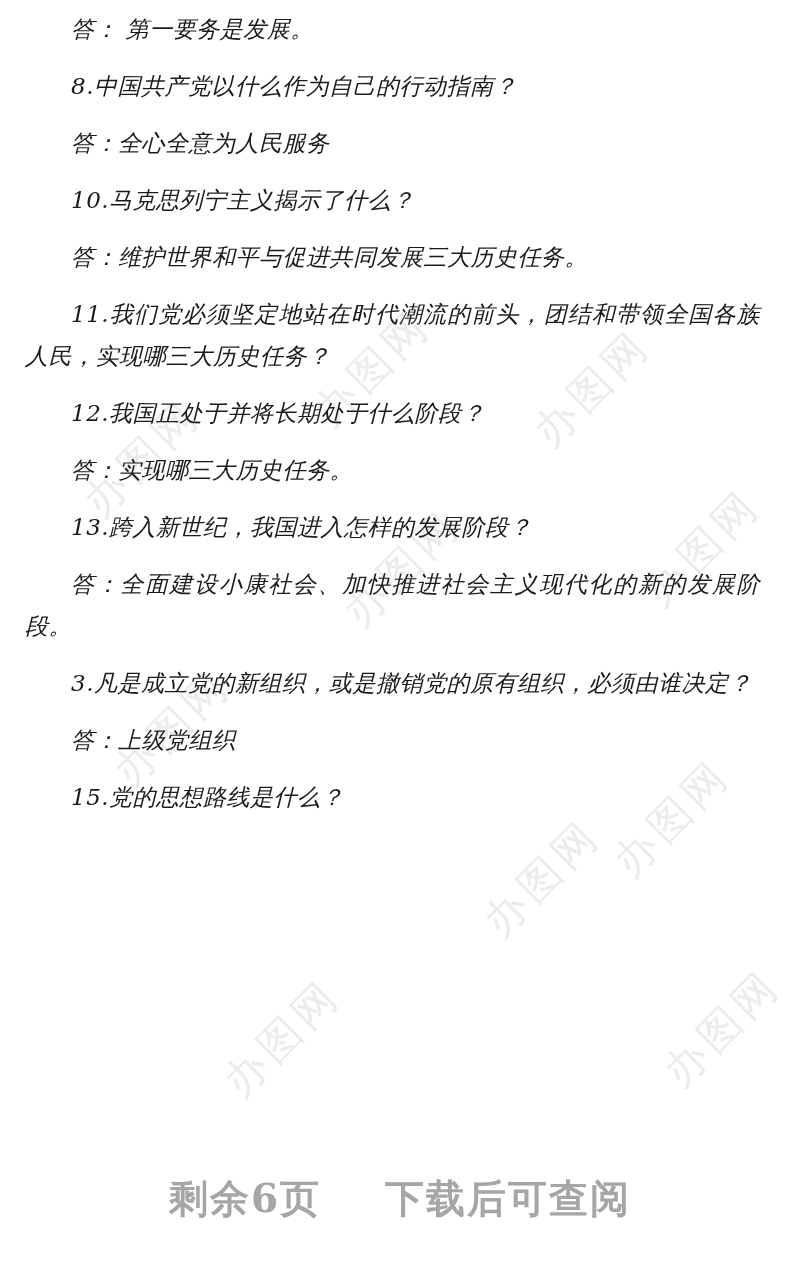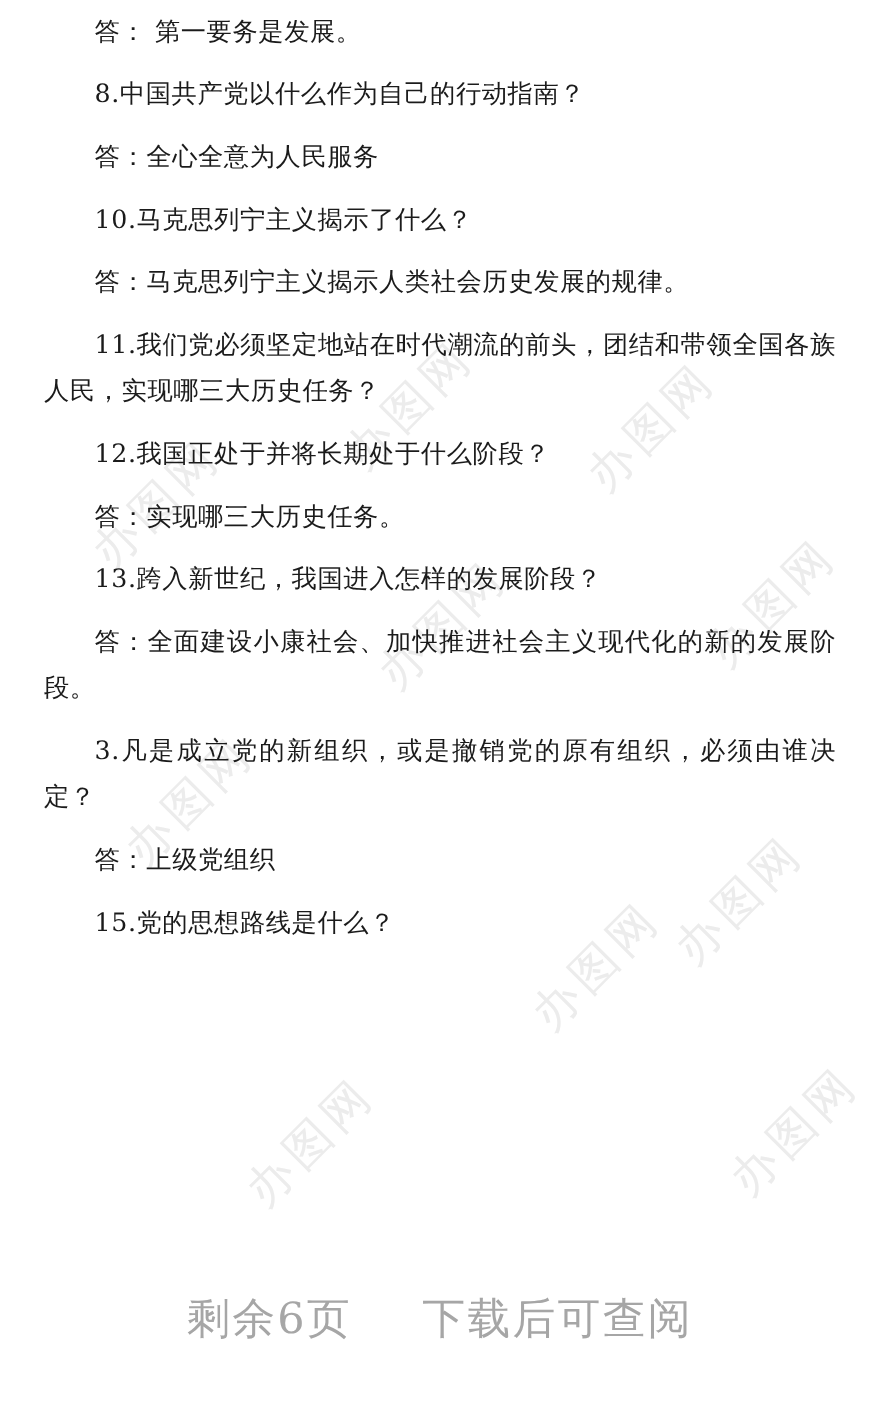--- a/index.html
+++ b/index.html
@@ -10,24 +10,25 @@
   body {
     position: relative;
     width: 800px;
     height: 1278px;
     overflow: hidden;
     font-family: "DejaVu Serif", serif;
     color: #1b1b1b;
   }
   .doc {
     position: absolute;
-    left: 40px;
+    left: 25px;
     right: 40px;
     top: 8px;
     z-index: 2;
+    font-style: italic;
   }
   .para {
     font-size: 23px;
     line-height: 42px;
     margin: 0 0 15px 0;
     text-indent: 2em;
     text-align: justify;
     letter-spacing: 0.5px;
     font-weight: 400;
   }
@@ -53,21 +54,21 @@
     right: 0;
     top: 1172px;
     display: flex;
     justify-content: center;
     align-items: center;
     gap: 64px;
     z-index: 2;
   }
   .banner span {
     font-size: 39px;
-    font-weight: normal;
+    font-weight: bold;
     letter-spacing: 2px;
     color: #a6a6a6;
     font-family: "DejaVu Serif", serif;
   }
 </style>
 </head>
 <body>
 
 <div class="watermark-layer">
   <div class="wm" style="left:300px; top:340px;">办图网</div>
@@ -80,21 +81,21 @@
   <div class="wm" style="left:470px; top:850px;">办图网</div>
   <div class="wm" style="left:210px; top:1010px;">办图网</div>
   <div class="wm" style="left:650px; top:1000px;">办图网</div>
 </div>
 
 <div class="doc">
     <p class="para">答： 第一要务是发展。</p>
     <p class="para">8.中国共产党以什么作为自己的行动指南？</p>
     <p class="para">答：全心全意为人民服务</p>
     <p class="para">10.马克思列宁主义揭示了什么？</p>
-    <p class="para">答：马克思列宁主义揭示人类社会历史发展的规律。</p>
+    <p class="para">答：维护世界和平与促进共同发展三大历史任务。</p>
     <p class="para">11.我们党必须坚定地站在时代潮流的前头，团结和带领全国各族人民，实现哪三大历史任务？</p>
     <p class="para">12.我国正处于并将长期处于什么阶段？</p>
     <p class="para">答：实现哪三大历史任务。</p>
     <p class="para">13.跨入新世纪，我国进入怎样的发展阶段？</p>
     <p class="para">答：全面建设小康社会、加快推进社会主义现代化的新的发展阶段。</p>
     <p class="para">3.凡是成立党的新组织，或是撤销党的原有组织，必须由谁决定？</p>
     <p class="para">答：上级党组织</p>
     <p class="para">15.党的思想路线是什么？</p>
   </div>
 

